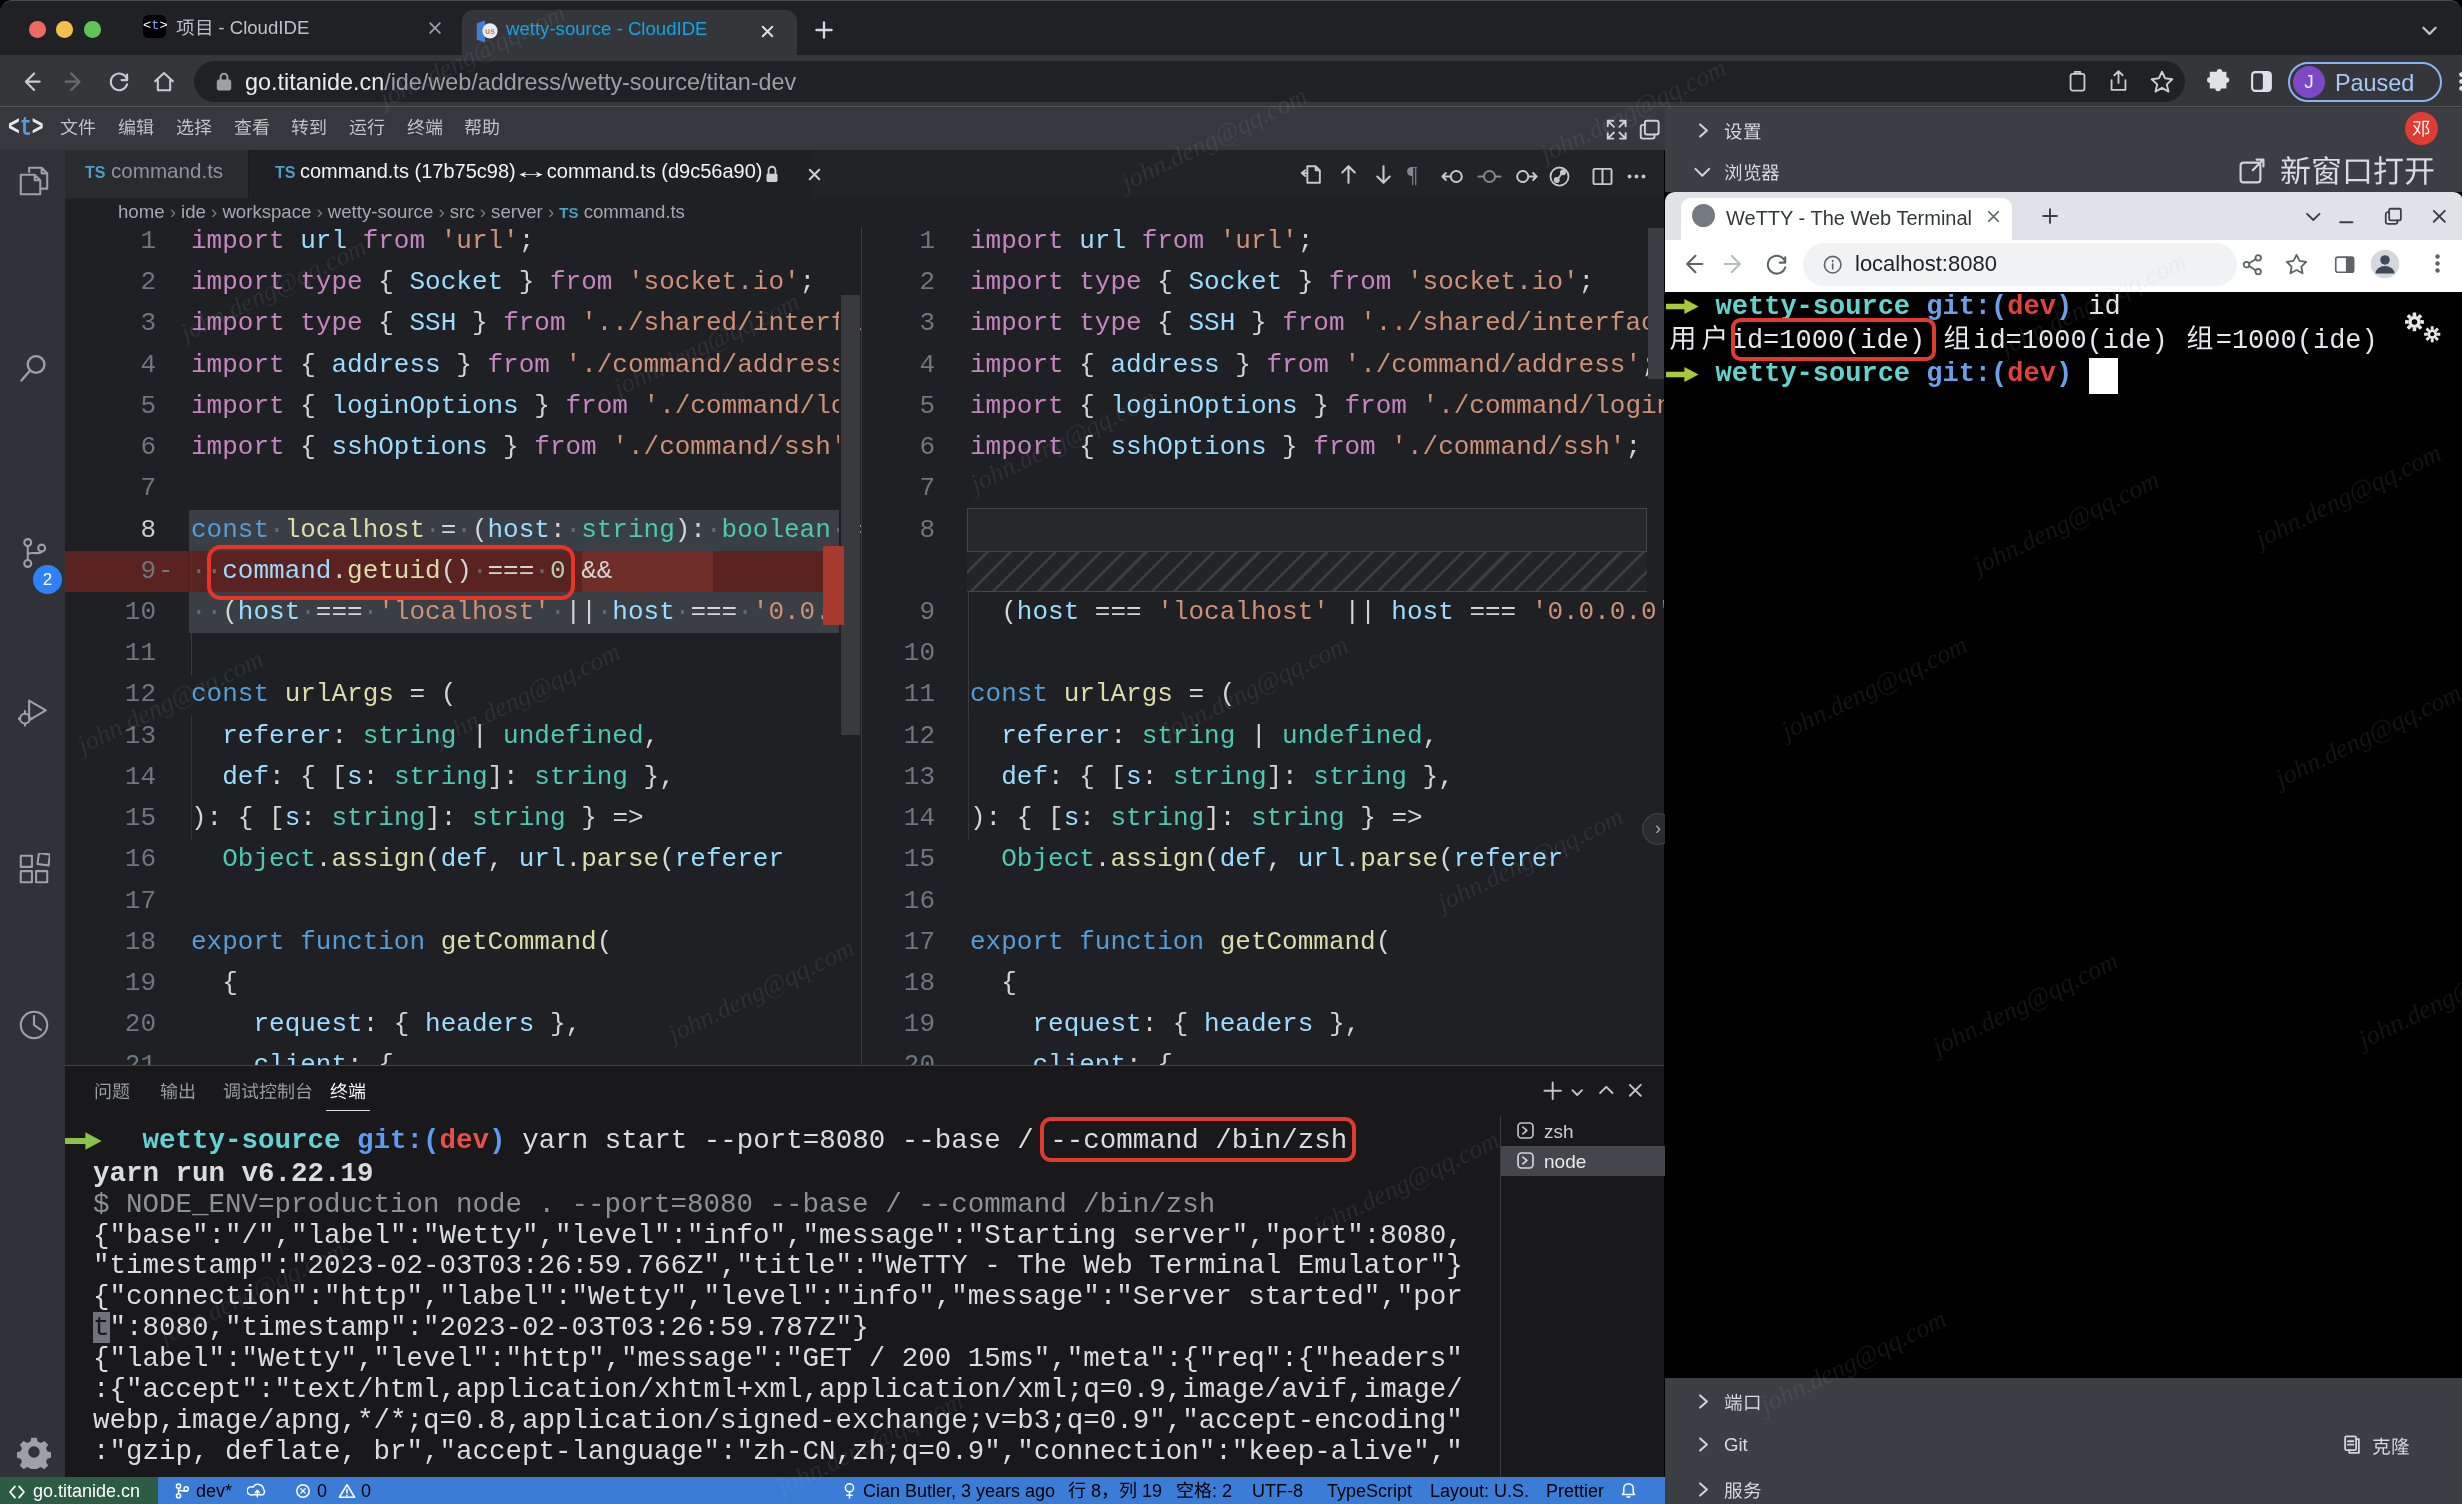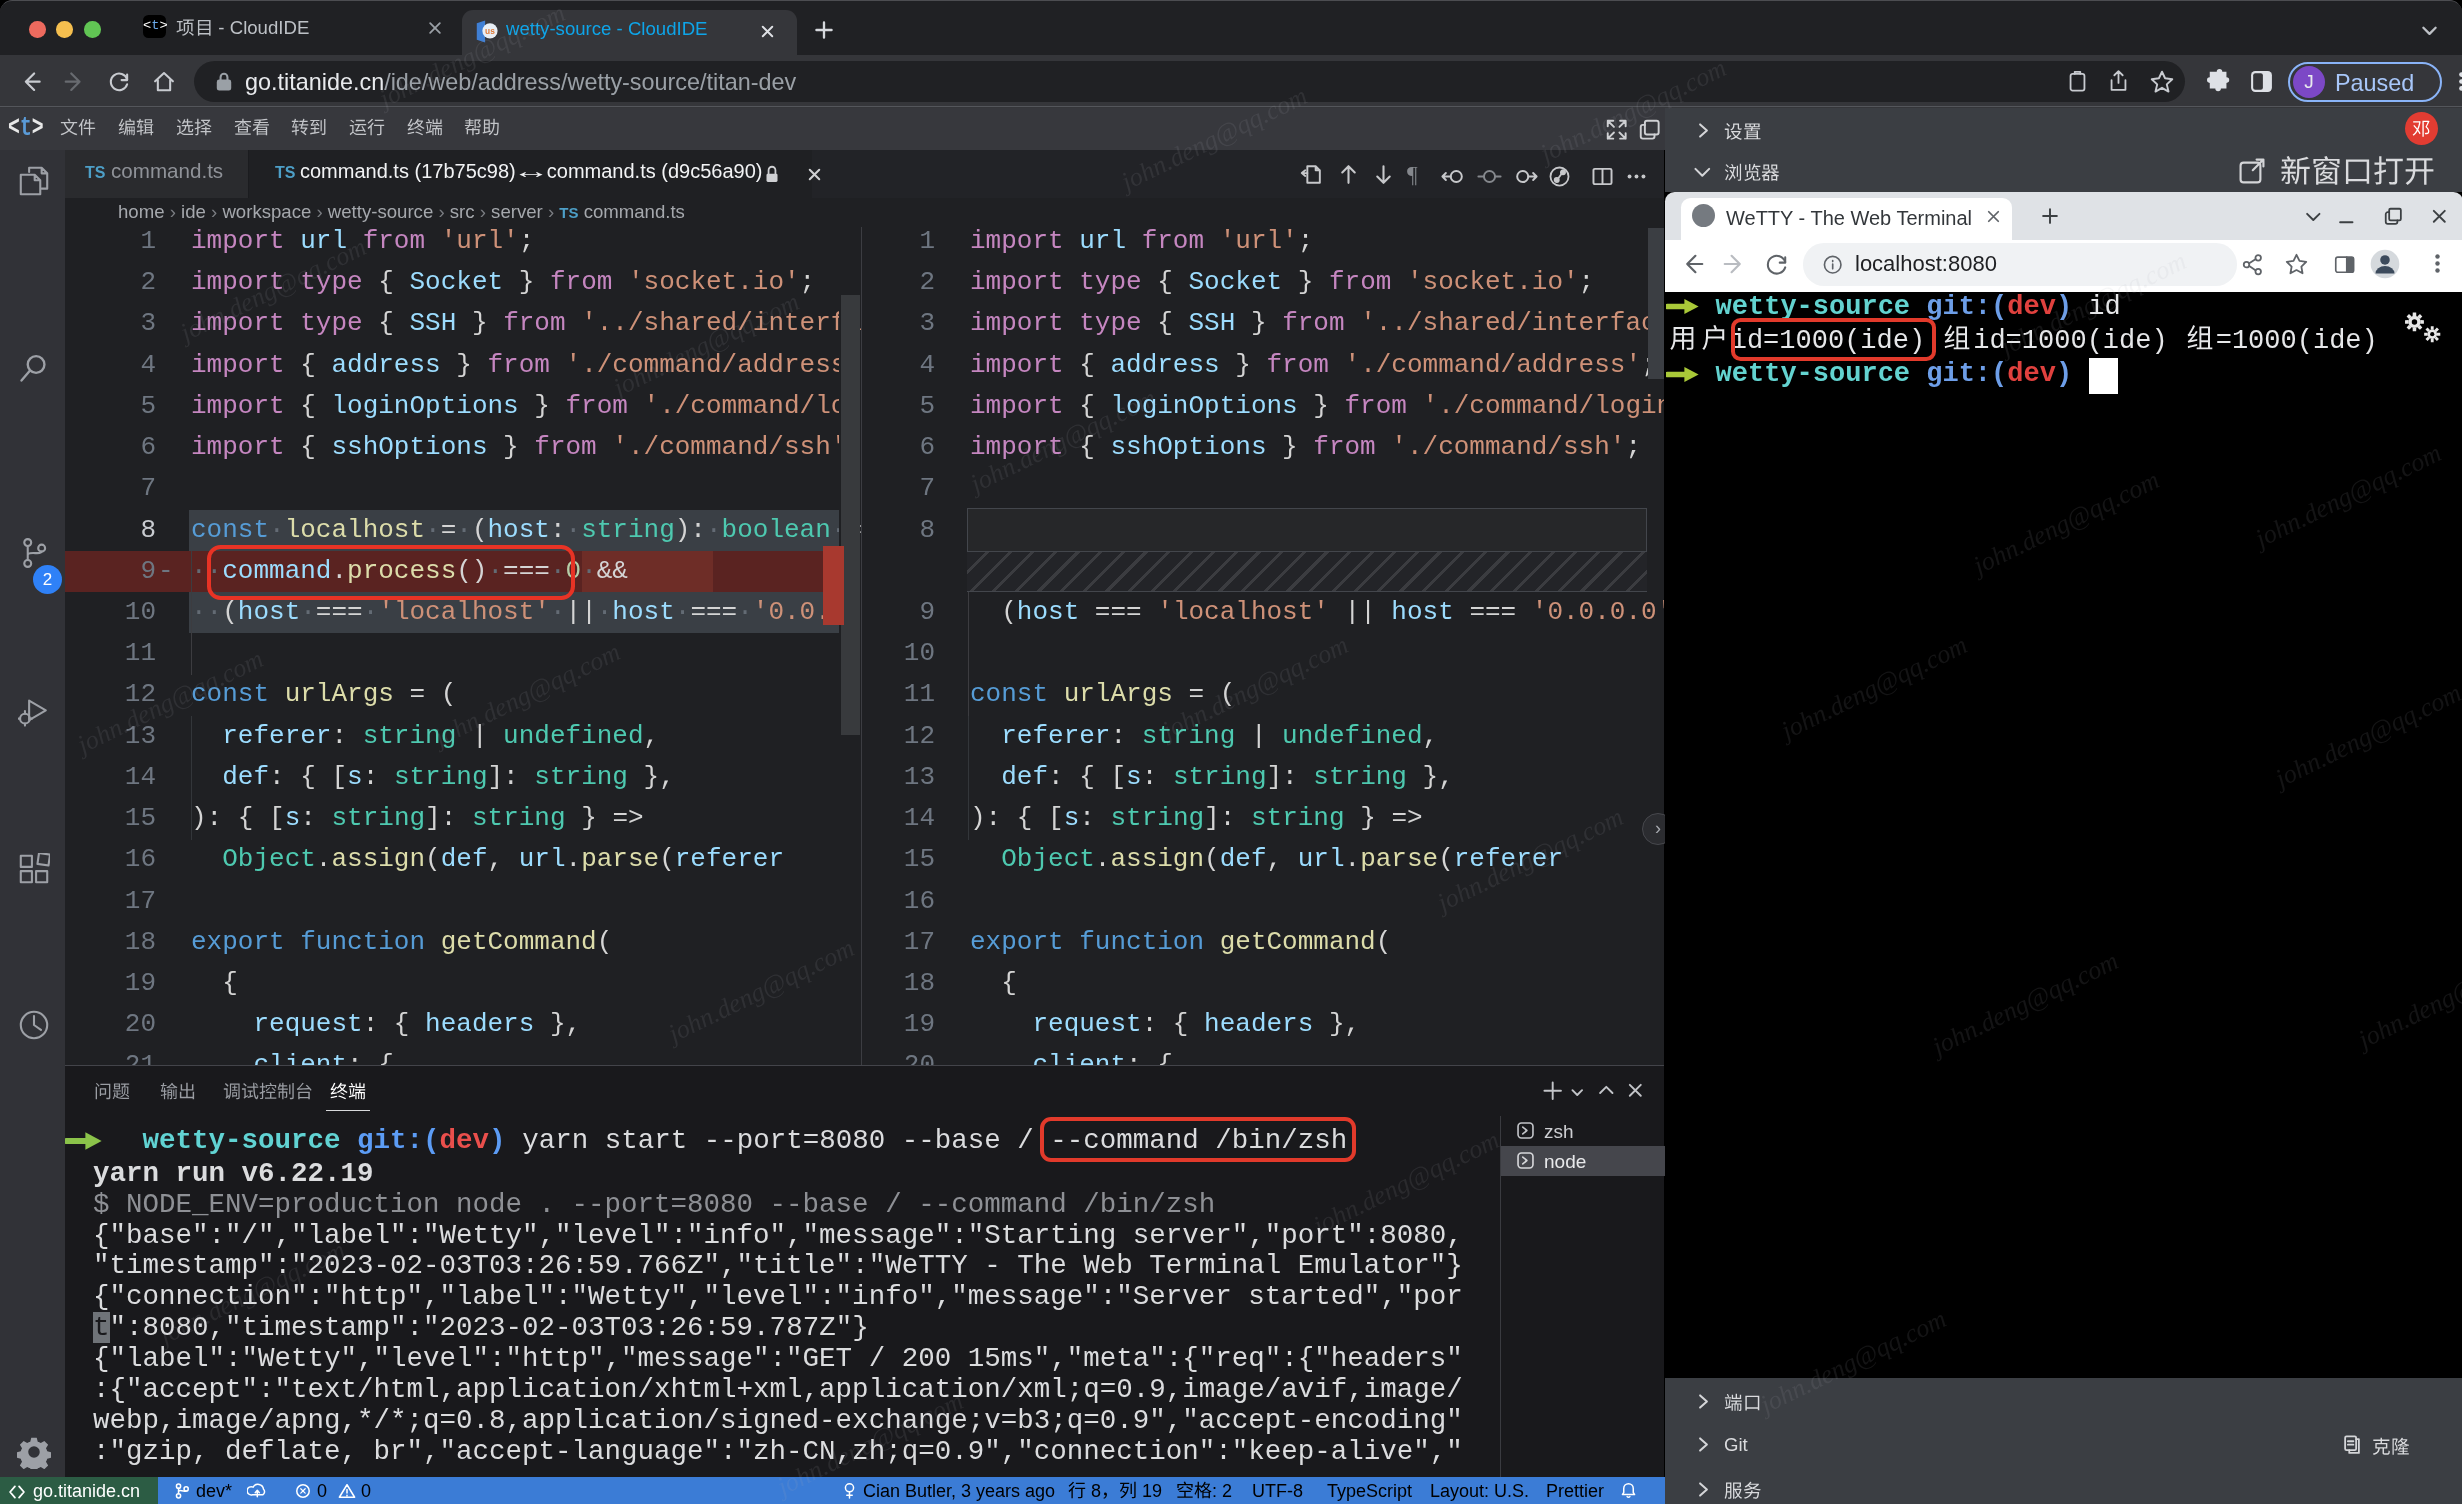--- a/index.html
+++ b/index.html
@@ -395,21 +395,21 @@
     <div class="gut" style="left:0;top:124px;width:91px;height:41px;line-height:41px;font-size:26px;">4</div>
     <div class="crow mono" style="left:126px;top:124px"><span class="kp">import</span> <span class="pu">{ </span><span class="id">address</span><span class="pu"> }</span> <span class="kp">from</span> <span class="st">'./command/address'</span></div>
     <div class="gut" style="left:0;top:165px;width:91px;height:41px;line-height:41px;font-size:26px;">5</div>
     <div class="crow mono" style="left:126px;top:165px"><span class="kp">import</span> <span class="pu">{ </span><span class="id">loginOptions</span><span class="pu"> }</span> <span class="kp">from</span> <span class="st">'./command/login'</span></div>
     <div class="gut" style="left:0;top:206px;width:91px;height:41px;line-height:41px;font-size:26px;">6</div>
     <div class="crow mono" style="left:126px;top:206px"><span class="kp">import</span> <span class="pu">{ </span><span class="id">sshOptions</span><span class="pu"> }</span> <span class="kp">from</span> <span class="st">'./command/ssh'</span><span class="pu">;</span></div>
     <div class="gut" style="left:0;top:247px;width:91px;height:41px;line-height:41px;font-size:26px;">7</div>
     <div class="gut" style="left:0;top:289px;width:91px;height:41px;line-height:41px;font-size:26px;color:#c9ccd1;">8</div>
     <div class="crow mono" style="left:126px;top:289px"><span class="kb">const</span><span class="ws">·</span><span class="fn">localhost</span><span class="ws">·</span><span class="pu">=</span><span class="ws">·</span><span class="pu">(</span><span class="id">host</span><span class="pu">:</span><span class="ws">·</span><span class="ty">string</span><span class="pu">):</span><span class="ws">·</span><span class="ty">boolean</span><span class="ws">·</span><span class="pu">=&gt;</span></div>
     <div class="gut" style="left:0;top:330px;width:91px;height:41px;line-height:41px;font-size:26px;">9</div>
-    <div class="crow mono" style="left:126px;top:330px"><span class="ws">··</span><span class="id">command</span><span class="pu">.</span><span class="fn">process</span><span class="pu">()</span><span class="ws">·</span><span class="pu">===</span><span class="ws">·</span><span class="nu">0</span><span class="ws">·</span><span class="pu">&amp;&amp;</span></div>
+    <div class="crow mono" style="left:126px;top:330px"><span class="ws">··</span><span class="id">command</span><span class="pu">.</span><span class="fn">getuid</span><span class="pu">()</span><span class="ws">·</span><span class="pu">===</span><span class="ws">·</span><span class="nu">0</span><span class="ws">·</span><span class="pu">&amp;&amp;</span></div>
     <div class="gut" style="left:0;top:371px;width:91px;height:41px;line-height:41px;font-size:26px;">10</div>
     <div class="crow mono" style="left:126px;top:371px"><span class="ws">··</span><span class="pu">(</span><span class="id">host</span><span class="ws">·</span><span class="pu">===</span><span class="ws">·</span><span class="st">'localhost'</span><span class="ws">·</span><span class="pu">||</span><span class="ws">·</span><span class="id">host</span><span class="ws">·</span><span class="pu">===</span><span class="ws">·</span><span class="st">'0.0.0.0'</span></div>
     <div class="gut" style="left:0;top:412px;width:91px;height:41px;line-height:41px;font-size:26px;">11</div>
     <div class="gut" style="left:0;top:453px;width:91px;height:41px;line-height:41px;font-size:26px;">12</div>
     <div class="crow mono" style="left:126px;top:453px"><span class="kb">const</span> <span class="fn">urlArgs</span> <span class="pu">=</span> <span class="pu">(</span></div>
     <div class="gut" style="left:0;top:495px;width:91px;height:41px;line-height:41px;font-size:26px;">13</div>
     <div class="crow mono" style="left:126px;top:495px">  <span class="id">referer</span><span class="pu">:</span> <span class="ty">string</span> <span class="pu">|</span> <span class="ty">undefined</span><span class="pu">,</span></div>
     <div class="gut" style="left:0;top:536px;width:91px;height:41px;line-height:41px;font-size:26px;">14</div>
     <div class="crow mono" style="left:126px;top:536px">  <span class="id">def</span><span class="pu">:</span> <span class="pu">{ [</span><span class="id">s</span><span class="pu">:</span> <span class="ty">string</span><span class="pu">]:</span> <span class="ty">string</span> <span class="pu">},</span></div>
     <div class="gut" style="left:0;top:577px;width:91px;height:41px;line-height:41px;font-size:26px;">15</div>

